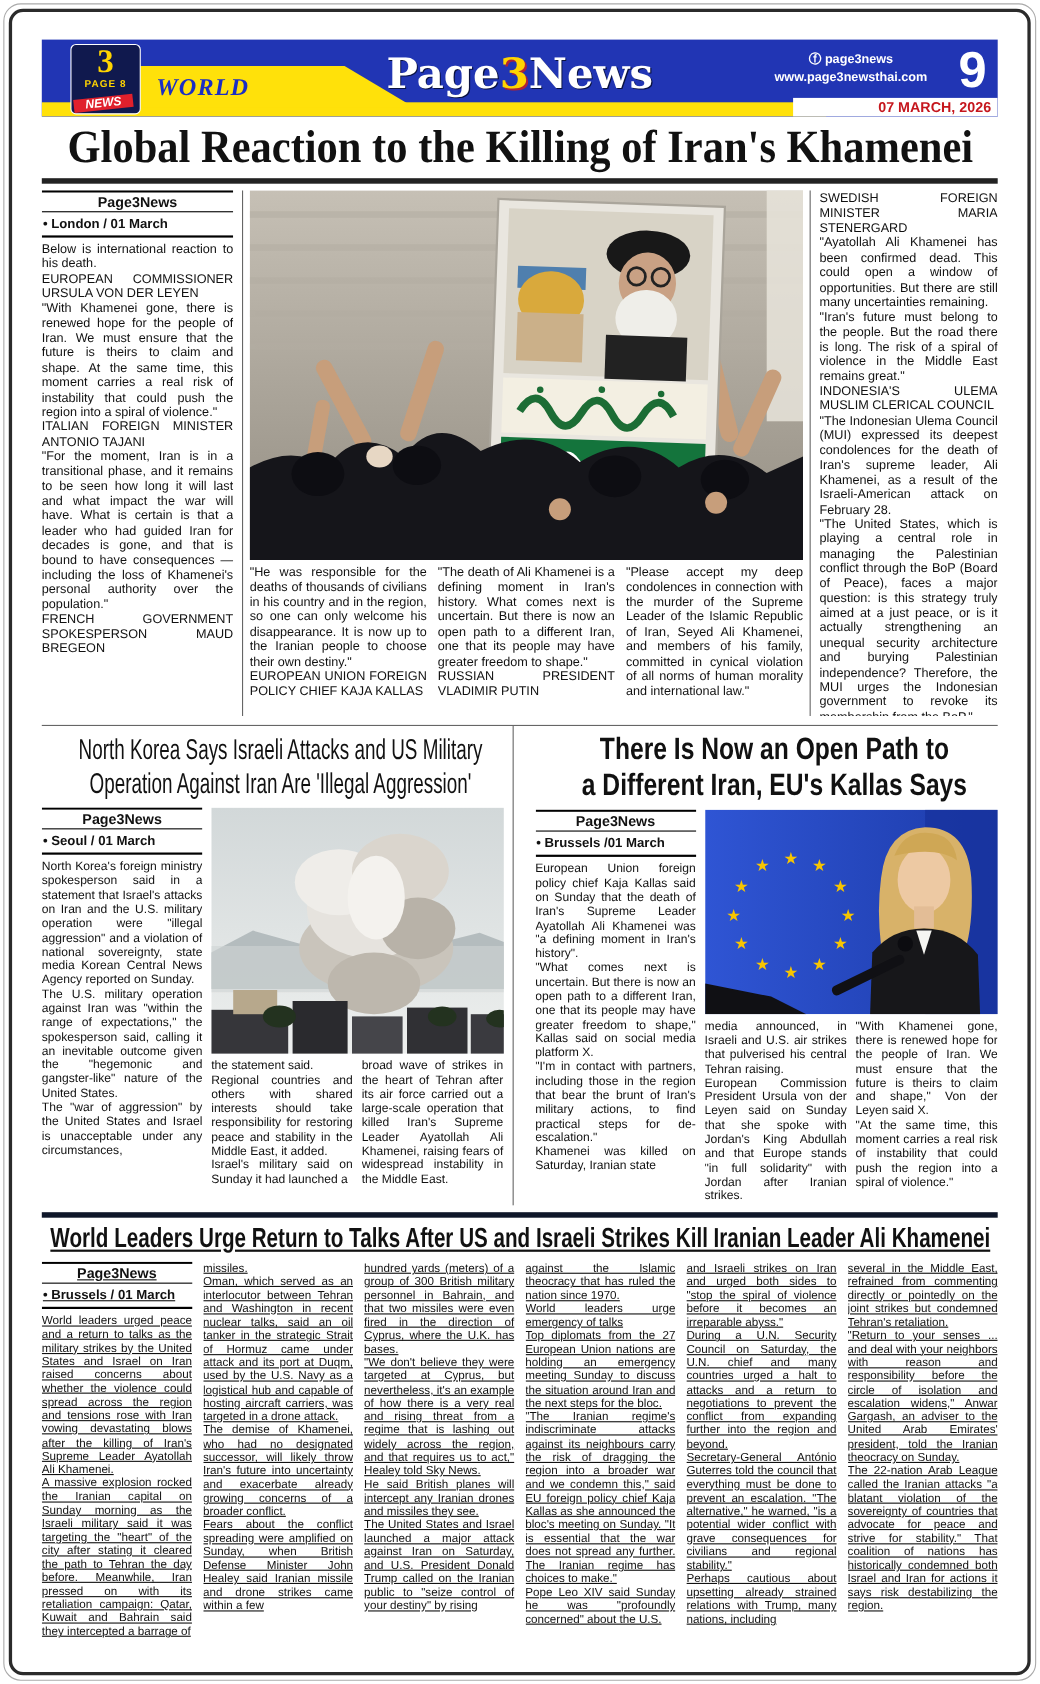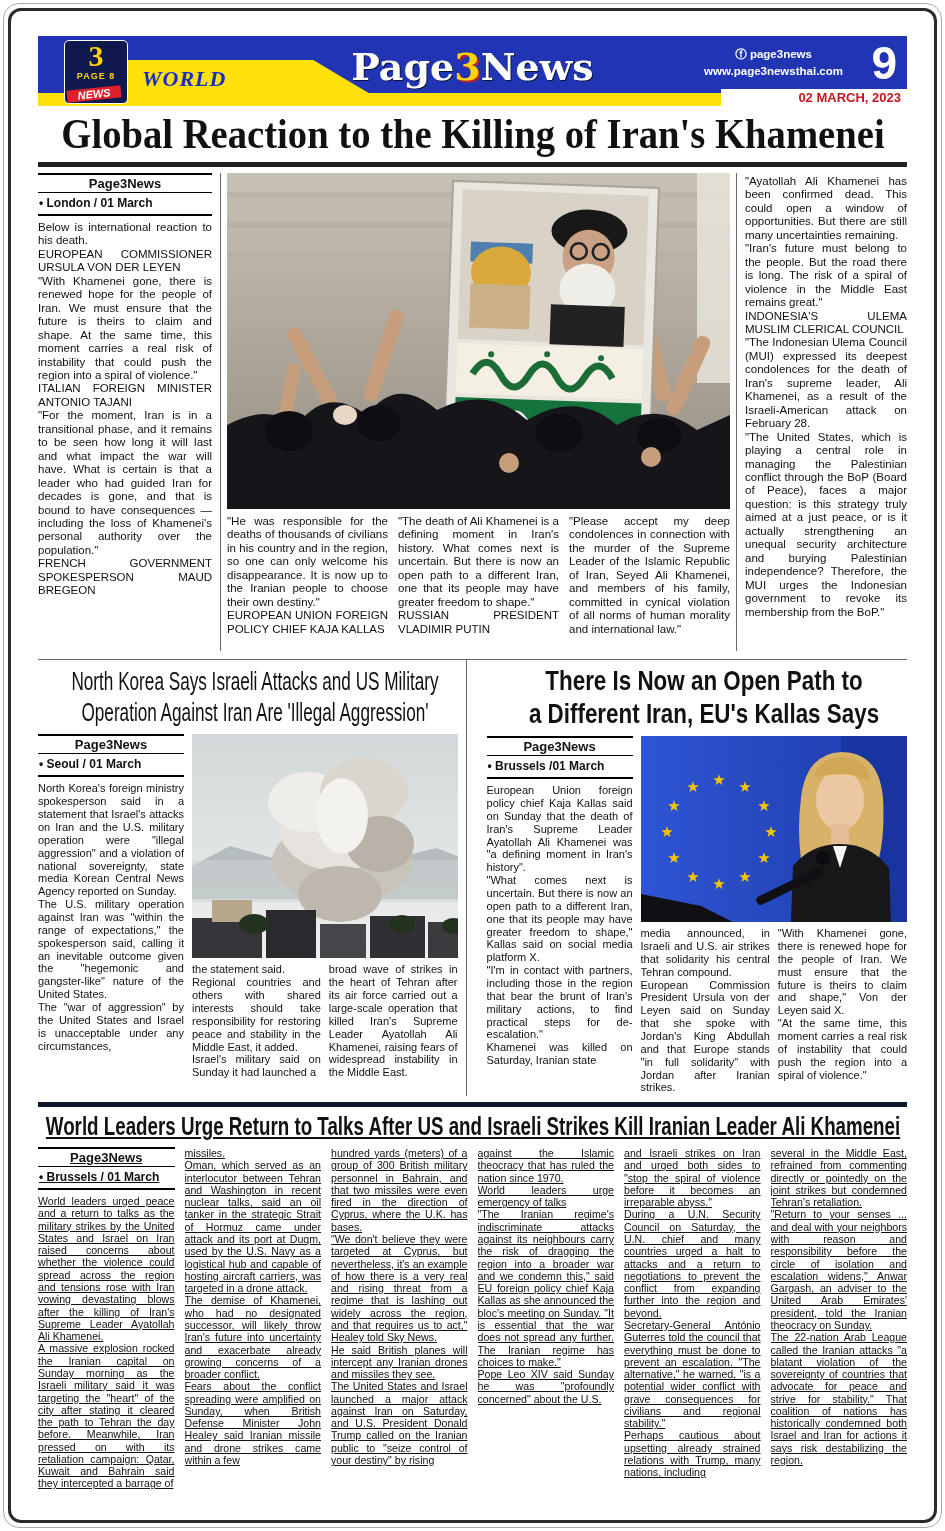--- a/index.html
+++ b/index.html
@@ -103,21 +103,21 @@
         <div class="logo-3">3</div>
         <div class="logo-page">PAGE 8</div>
         <div class="logo-news">NEWS</div>
       </div>
       <div class="paper-title"><span>Page</span><span class="t3">3</span><span>News</span></div>
       <div class="mast-right">
         <div><span class="fb">ⓕ</span> <span>page3news</span></div>
         <div>www.page3newsthai.com</div>
       </div>
       <div class="page-num">9</div>
-      <div class="date-strip">02 MARCH, 2023</div>
+      <div class="date-strip">07 MARCH, 2026</div>
     </header>
 
     <div class="h1wrap">
       <h1 class="lead">Global Reaction to the Killing of Iran's Khamenei</h1>
     </div>
 
     <section class="top-grid">
       <div class="colA txt-lg">
         <div class="byline">
           <div class="src">Page3News</div>
@@ -201,20 +201,21 @@
               <p class="para">"The death of Ali Khamenei is a defining moment in Iran's history. What comes next is uncertain. But there is now an open path to a different Iran, one that its people may have greater freedom to shape."</p>
               <p class="para">RUSSIAN PRESIDENT VLADIMIR PUTIN</p>
             </div>
           <div class="cap">
               <p class="para">"Please accept my deep condolences in connection with the murder of the Supreme Leader of the Islamic Republic of Iran, Seyed Ali Khamenei, and members of his family, committed in cynical violation of all norms of human morality and international law."</p>
             </div>
         </div>
       </div>
 
       <div class="colE txt-lg">
+          <p class="para">SWEDISH FOREIGN MINISTER MARIA STENERGARD</p>
           <p class="para">"Ayatollah Ali Khamenei has been confirmed dead. This could open a window of opportunities. But there are still many uncertainties remaining.</p>
           <p class="para">"Iran's future must belong to the people. But the road there is long. The risk of a spiral of violence in the Middle East remains great."</p>
           <p class="para">INDONESIA'S ULEMA MUSLIM CLERICAL COUNCIL</p>
           <p class="para">"The Indonesian Ulema Council (MUI) expressed its deepest condolences for the death of Iran's supreme leader, Ali Khamenei, as a result of the Israeli-American attack on February 28.</p>
           <p class="para">"The United States, which is playing a central role in managing the Palestinian conflict through the BoP (Board of Peace), faces a major question: is this strategy truly aimed at a just peace, or is it actually strengthening an unequal security architecture and burying Palestinian independence? Therefore, the MUI urges the Indonesian government to revoke its membership from the BoP."</p>
         </div>
     </section>
 
     <section class="two-arts">
 
@@ -325,21 +326,21 @@
                 <path d="M150 186 L152 130 Q170 108 199 108 Q230 108 248 132 L250 186 Z" fill="#17171a"></path>
                 <polygon points="192,110 206,110 199,132" fill="#f5f5f2"></polygon>
                 <path d="M0 186 L0 158 L60 170 L92 186 Z" fill="#101014"></path>
                 <rect x="112" y="146" width="72" height="9" rx="4" transform="rotate(-26 148 150)" fill="#101014"></rect>
                 <circle cx="182" cy="122" r="7" fill="#0c0c10"></circle>
                 <rect x="268" width="9" height="186" fill="#d8d8da" opacity="0.85"></rect>
               </svg>
             </div>
             <div class="cap2-row txt-md">
               <div class="cap2">
-                  <p class="para">media announced, in Israeli and U.S. air strikes that solidarity his central Tehran compound.</p>
+                  <p class="para">media announced, in Israeli and U.S. air strikes that pulverised his central Tehran raising.</p>
                   <p class="para">European Commission President Ursula von der Leyen said on Sunday that she spoke with Jordan's King Abdullah and that Europe stands "in full solidarity" with Jordan after Iranian strikes.</p>
                 </div>
               <div class="cap2">
                   <p class="para">"With Khamenei gone, there is renewed hope for the people of Iran. We must ensure that the future is theirs to claim and shape," Von der Leyen said X.</p>
                   <p class="para">"At the same time, this moment carries a real risk of instability that could push the region into a spiral of violence."</p>
                 </div>
             </div>
           </div>
         </div>
       </article>
@@ -366,20 +367,21 @@
           </div>
         <div class="bcol">
             <p class="para">hundred yards (meters) of a group of 300 British military personnel in Bahrain, and that two missiles were even fired in the direction of Cyprus, where the U.K. has bases.</p>
             <p class="para">"We don't believe they were targeted at Cyprus, but nevertheless, it's an example of how there is a very real and rising threat from a regime that is lashing out widely across the region, and that requires us to act," Healey told Sky News.</p>
             <p class="para">He said British planes will intercept any Iranian drones and missiles they see.</p>
             <p class="para">The United States and Israel launched a major attack against Iran on Saturday, and U.S. President Donald Trump called on the Iranian public to "seize control of your destiny" by rising</p>
           </div>
         <div class="bcol">
             <p class="para">against the Islamic theocracy that has ruled the nation since 1970.</p>
             <p class="para">World leaders urge emergency of talks</p>
+            <p class="para">Top diplomats from the 27 European Union nations are holding an emergency meeting Sunday to discuss the situation around Iran and the next steps for the bloc.</p>
             <p class="para">"The Iranian regime's indiscriminate attacks against its neighbours carry the risk of dragging the region into a broader war and we condemn this," said EU foreign policy chief Kaja Kallas as she announced the bloc's meeting on Sunday. "It is essential that the war does not spread any further. The Iranian regime has choices to make."</p>
             <p class="para">Pope Leo XIV said Sunday he was "profoundly concerned" about the U.S.</p>
           </div>
         <div class="bcol">
             <p class="para">and Israeli strikes on Iran and urged both sides to "stop the spiral of violence before it becomes an irreparable abyss."</p>
             <p class="para">During a U.N. Security Council on Saturday, the U.N. chief and many countries urged a halt to attacks and a return to negotiations to prevent the conflict from expanding further into the region and beyond.</p>
             <p class="para">Secretary-General António Guterres told the council that everything must be done to prevent an escalation. "The alternative," he warned, "is a potential wider conflict with grave consequences for civilians and regional stability."</p>
             <p class="para">Perhaps cautious about upsetting already strained relations with Trump, many nations, including</p>
           </div>
         <div class="bcol">

